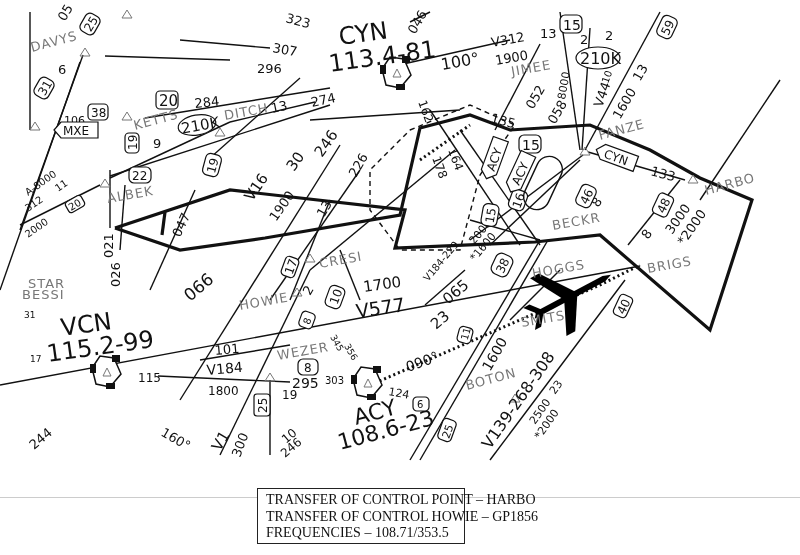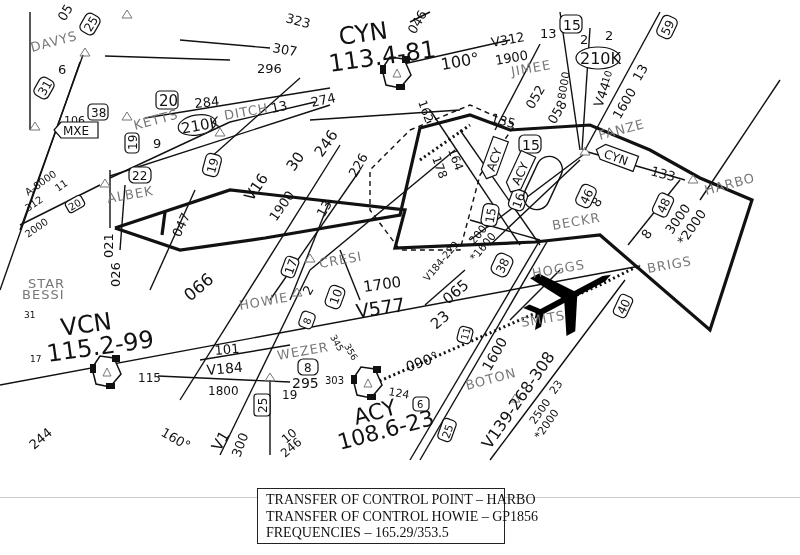--- a/index.html
+++ b/index.html
@@ -7,21 +7,21 @@
   #chart{position:absolute;left:0;top:0;}
   .lbl{font-family:"DejaVu Sans",sans-serif;fill:#111;}
   .fix{font-family:"DejaVu Sans",sans-serif;fill:#777;font-size:13px;letter-spacing:1px;}
   .vor{font-family:"DejaVu Sans",sans-serif;fill:#111;}
   .thin{stroke:#111;stroke-width:1.4;fill:none;}
   .thick{stroke:#111;stroke-width:3.2;fill:none;stroke-linejoin:miter;}
   .dash{stroke:#111;stroke-width:1.4;fill:none;stroke-dasharray:5 4;}
   .dot{stroke:#111;stroke-width:3;fill:none;stroke-dasharray:2 3;}
   .tri{fill:none;stroke:#777;stroke-width:1;}
   .box{fill:#fff;stroke:#111;stroke-width:1.2;}
-  #legend-box{position:absolute;left:257px;top:488px;width:248px;height:56px;border:1.2px solid #222;background:#fff;padding:3px 8px;box-sizing:border-box;}
+  #legend-box{position:absolute;left:257px;top:488px;width:208px;height:56px;border:1.2px solid #222;background:#fff;padding:3px 8px;box-sizing:border-box;}
   #legend-box div{font-family:"Liberation Serif",serif;font-size:14px;line-height:16.5px;color:#111;white-space:nowrap;}
   #baseline{position:absolute;left:0;top:497px;width:800px;height:1px;background:#ccc;}
 </style>
 </head>
 <body>
 
 <svg id="chart" width="800" height="500" viewBox="0 0 800 500">
 
   <g>
     <line class="thin" x1="30" y1="12" x2="30" y2="130"></line>
@@ -360,14 +360,14 @@
   <g transform="translate(598,58)">
     <ellipse cx="0" cy="0" rx="22" ry="11" fill="#fff" stroke="#111" stroke-width="1.2"></ellipse>
     <text class="lbl" x="-18" y="6" font-size="16">210K</text>
   </g>
 </svg>
 
 <div id="baseline"></div>
 <div id="legend-box">
   <div>TRANSFER OF CONTROL POINT – HARBO</div>
   <div>TRANSFER OF CONTROL HOWIE – GP1856</div>
-  <div>FREQUENCIES – 165.29/353.5</div>
+  <div>FREQUENCIES – 108.71/353.5</div>
 </div>
 
 </body></html>

